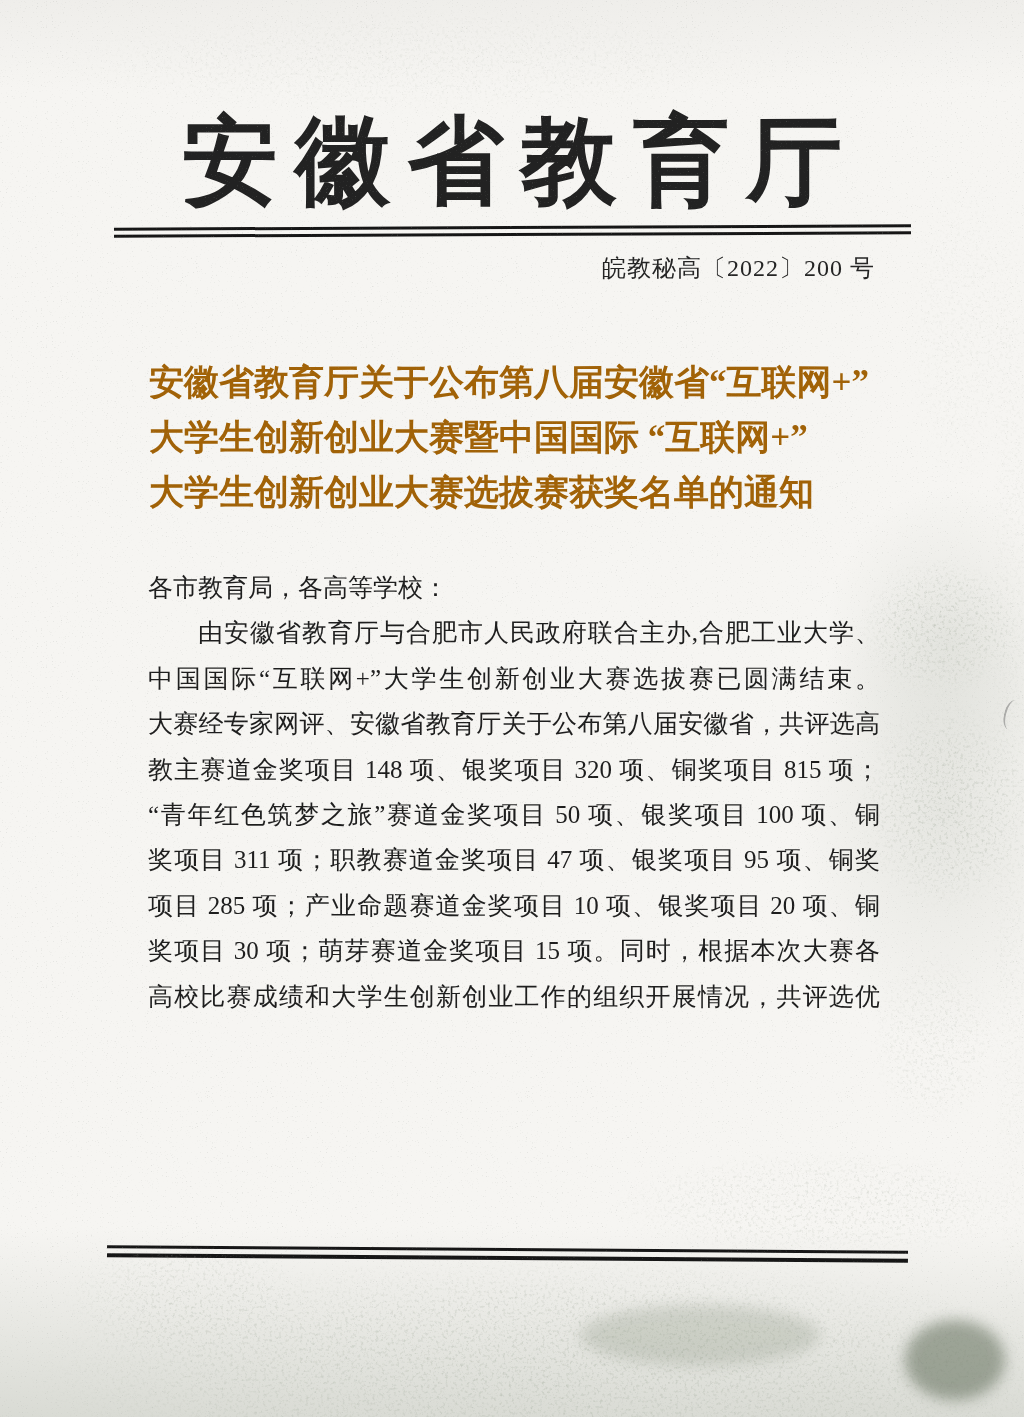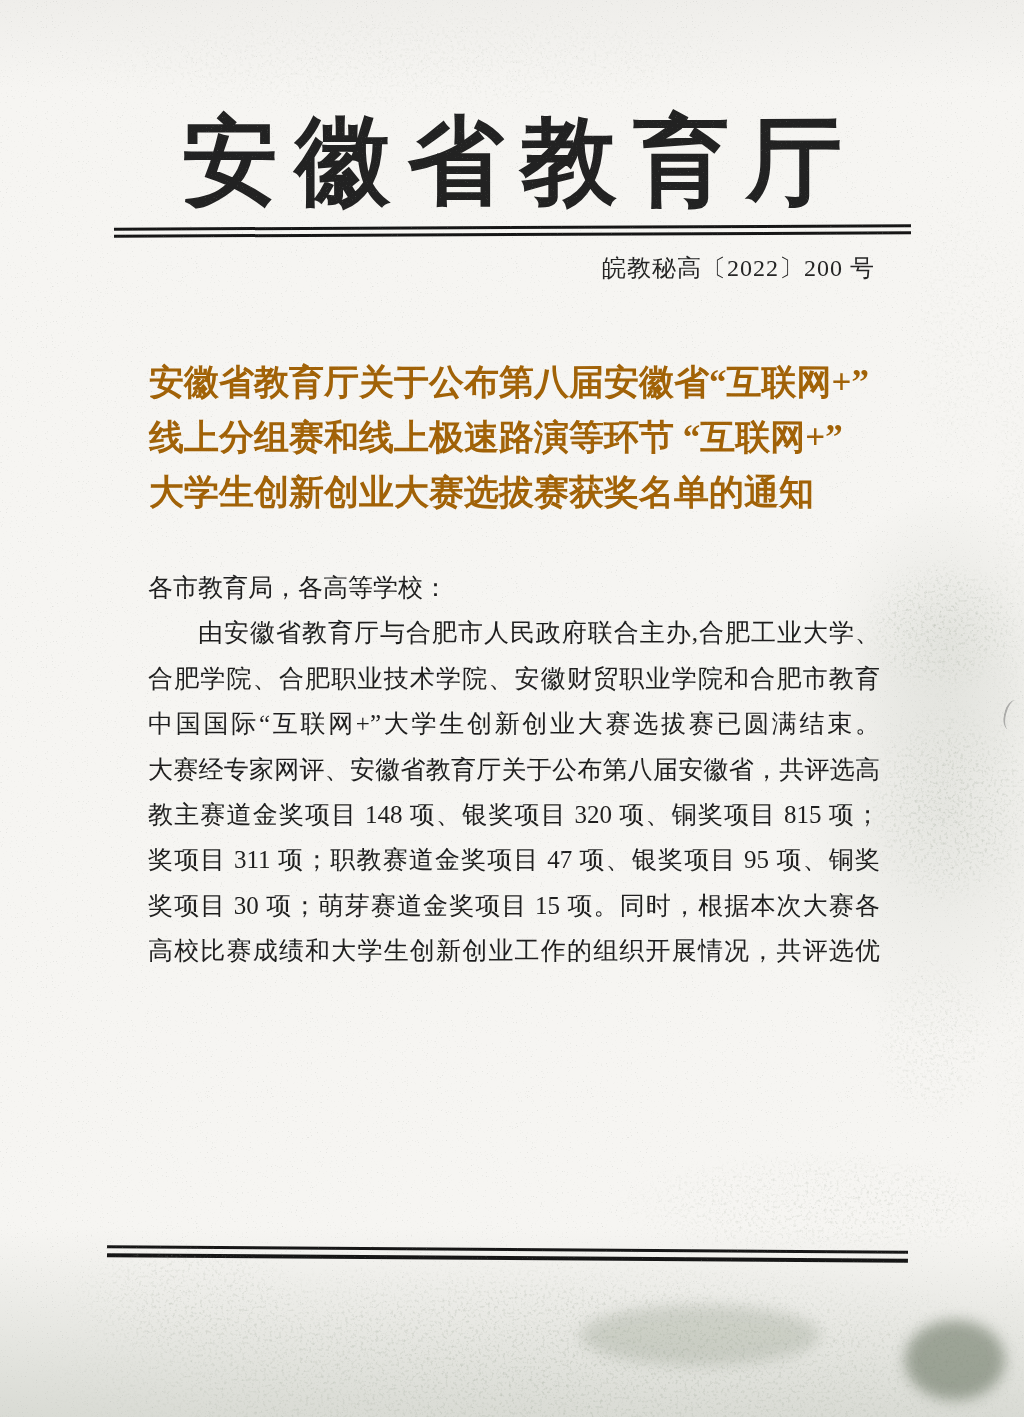--- a/index.html
+++ b/index.html
@@ -127,32 +127,33 @@
 
   <div class="rule rule-top">
     <span class="bar bar1"></span>
     <span class="bar bar2"></span>
   </div>
 
   <div class="doc-no">皖教秘高〔2022〕200 号</div>
 
   <div class="title">
     <div class="t-line">安徽省教育厅关于公布第八届安徽省“互联网+”</div>
-    <div class="t-line">线上分组赛和线上极速路演等环节 “互联网+”</div>
+    <div class="t-line">大学生创新创业大赛暨中国国际 “互联网+”</div>
     <div class="t-line">大学生创新创业大赛选拔赛获奖名单的通知</div>
   </div>
 
   <div class="body">
     <div class="b-line salutation">各市教育局，各高等学校：</div>
     <div class="b-line indented">由安徽省教育厅与合肥市人民政府联合主办,合肥工业大学、</div>
-    <div class="b-line">合肥学院、合肥职业技术学院、安徽财贸职业学院和合肥市教育</div>
     <div class="b-line">中国国际“互联网+”大学生创新创业大赛选拔赛已圆满结束。</div>
     <div class="b-line">大赛经专家网评、安徽省教育厅关于公布第八届安徽省，共评选高</div>
     <div class="b-line">教主赛道金奖项目 148 项、银奖项目 320 项、铜奖项目 815 项；</div>
+    <div class="b-line">“青年红色筑梦之旅”赛道金奖项目 50 项、银奖项目 100 项、铜</div>
     <div class="b-line">奖项目 311 项；职教赛道金奖项目 47 项、银奖项目 95 项、铜奖</div>
+    <div class="b-line">项目 285 项；产业命题赛道金奖项目 10 项、银奖项目 20 项、铜</div>
     <div class="b-line">奖项目 30 项；萌芽赛道金奖项目 15 项。同时，根据本次大赛各</div>
     <div class="b-line">高校比赛成绩和大学生创新创业工作的组织开展情况，共评选优</div>
   </div>
 
   <div class="rule rule-bottom">
     <span class="bar bar1"></span>
     <span class="bar bar2"></span>
   </div>
 
   <span class="tick-mark"></span>

